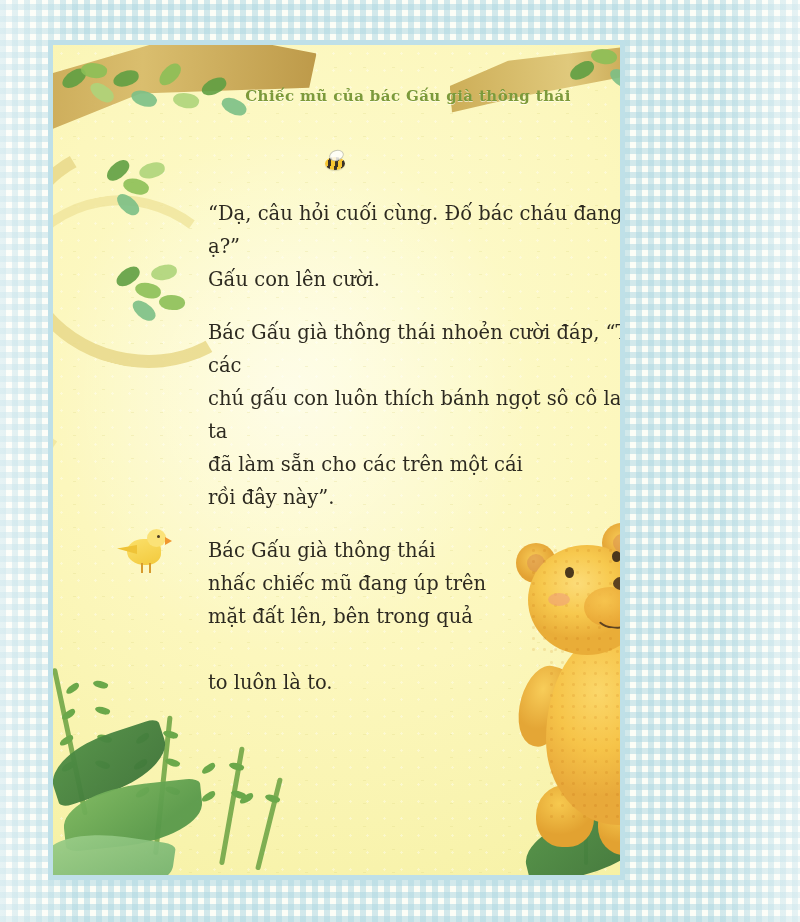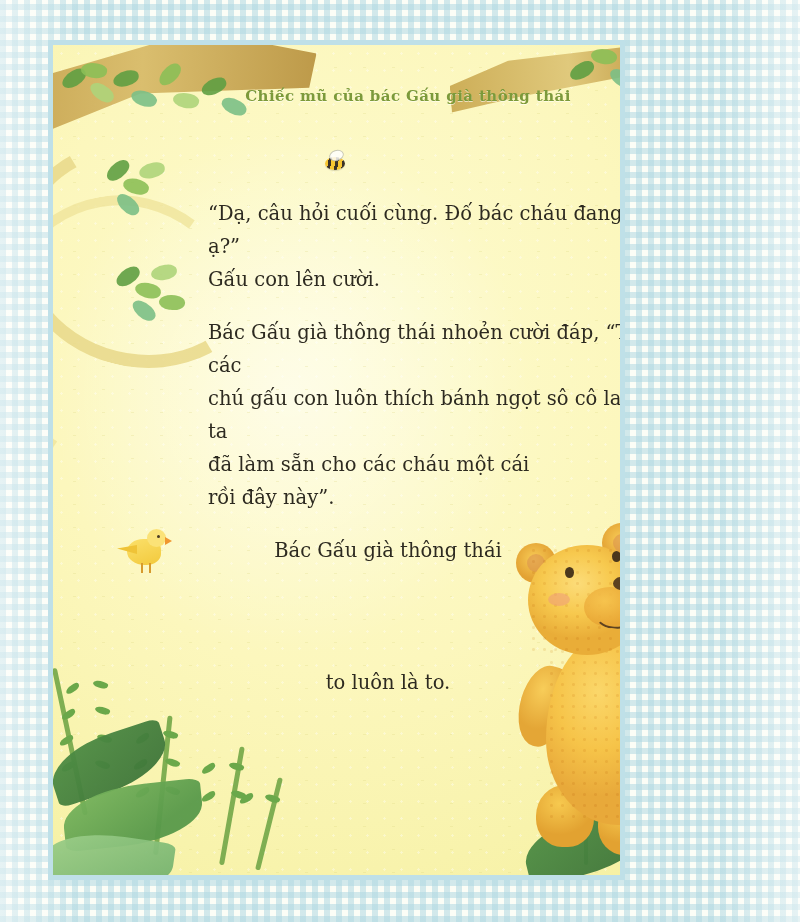--- a/index.html
+++ b/index.html
@@ -85,21 +85,21 @@
     left: 155px;
     top: 152px;
     width: 520px;
     font-family: "DejaVu Serif", serif;
     font-size: 19.5px;
     line-height: 33px;
     color: #2d2a20;
   }
   .body-text p { margin: 0 0 20px 0; }
   .body-text p:last-child { margin-bottom: 0; }
-  .narrow { width: 360px; text-align: center; }
+  .narrow { width: 360px; }
 
   
   .art { position: absolute; pointer-events: none; }
 
   
   .branch-a {
     left: -30px; top: -10px; width: 300px; height: 150px;
     background: linear-gradient(100deg, #c6a34f 0%, #d8bb6a 40%, #b7913f 100%);
     border-radius: 0 0 60% 30%;
     transform: rotate(-8deg);
@@ -462,26 +462,26 @@
     </div>
 
     <div class="body-text">
       <p>
         <span>“Dạ, câu hỏi cuối cùng. Đố bác cháu đang nghĩ gì ạ?”</span><br>
         <span>Gấu con lên cười.</span>
       </p>
       <p>
         <span>Bác Gấu già thông thái nhoẻn cười đáp, “Ta biết, các</span><br>
         <span>chú gấu con luôn thích bánh ngọt sô cô la. Thế nên ta</span><br>
-        <span>đã làm sẵn cho các cháu một cái</span><br>
+        <span>đã làm sẵn cho các trên một cái</span><br>
         <span>rồi đây này”.</span>
       </p>
       <p class="narrow">
         <span>Bác Gấu già thông thái</span><br>
-        <br>
-        <br>
+        <span>nhấc chiếc mũ đang úp trên</span><br>
+        <span>mặt đất lên, bên trong quả</span><br>
         <br>
         <span>to luôn là to.</span>
       </p>
     </div>
 
   </div>
 </div>
 
 </body></html>

